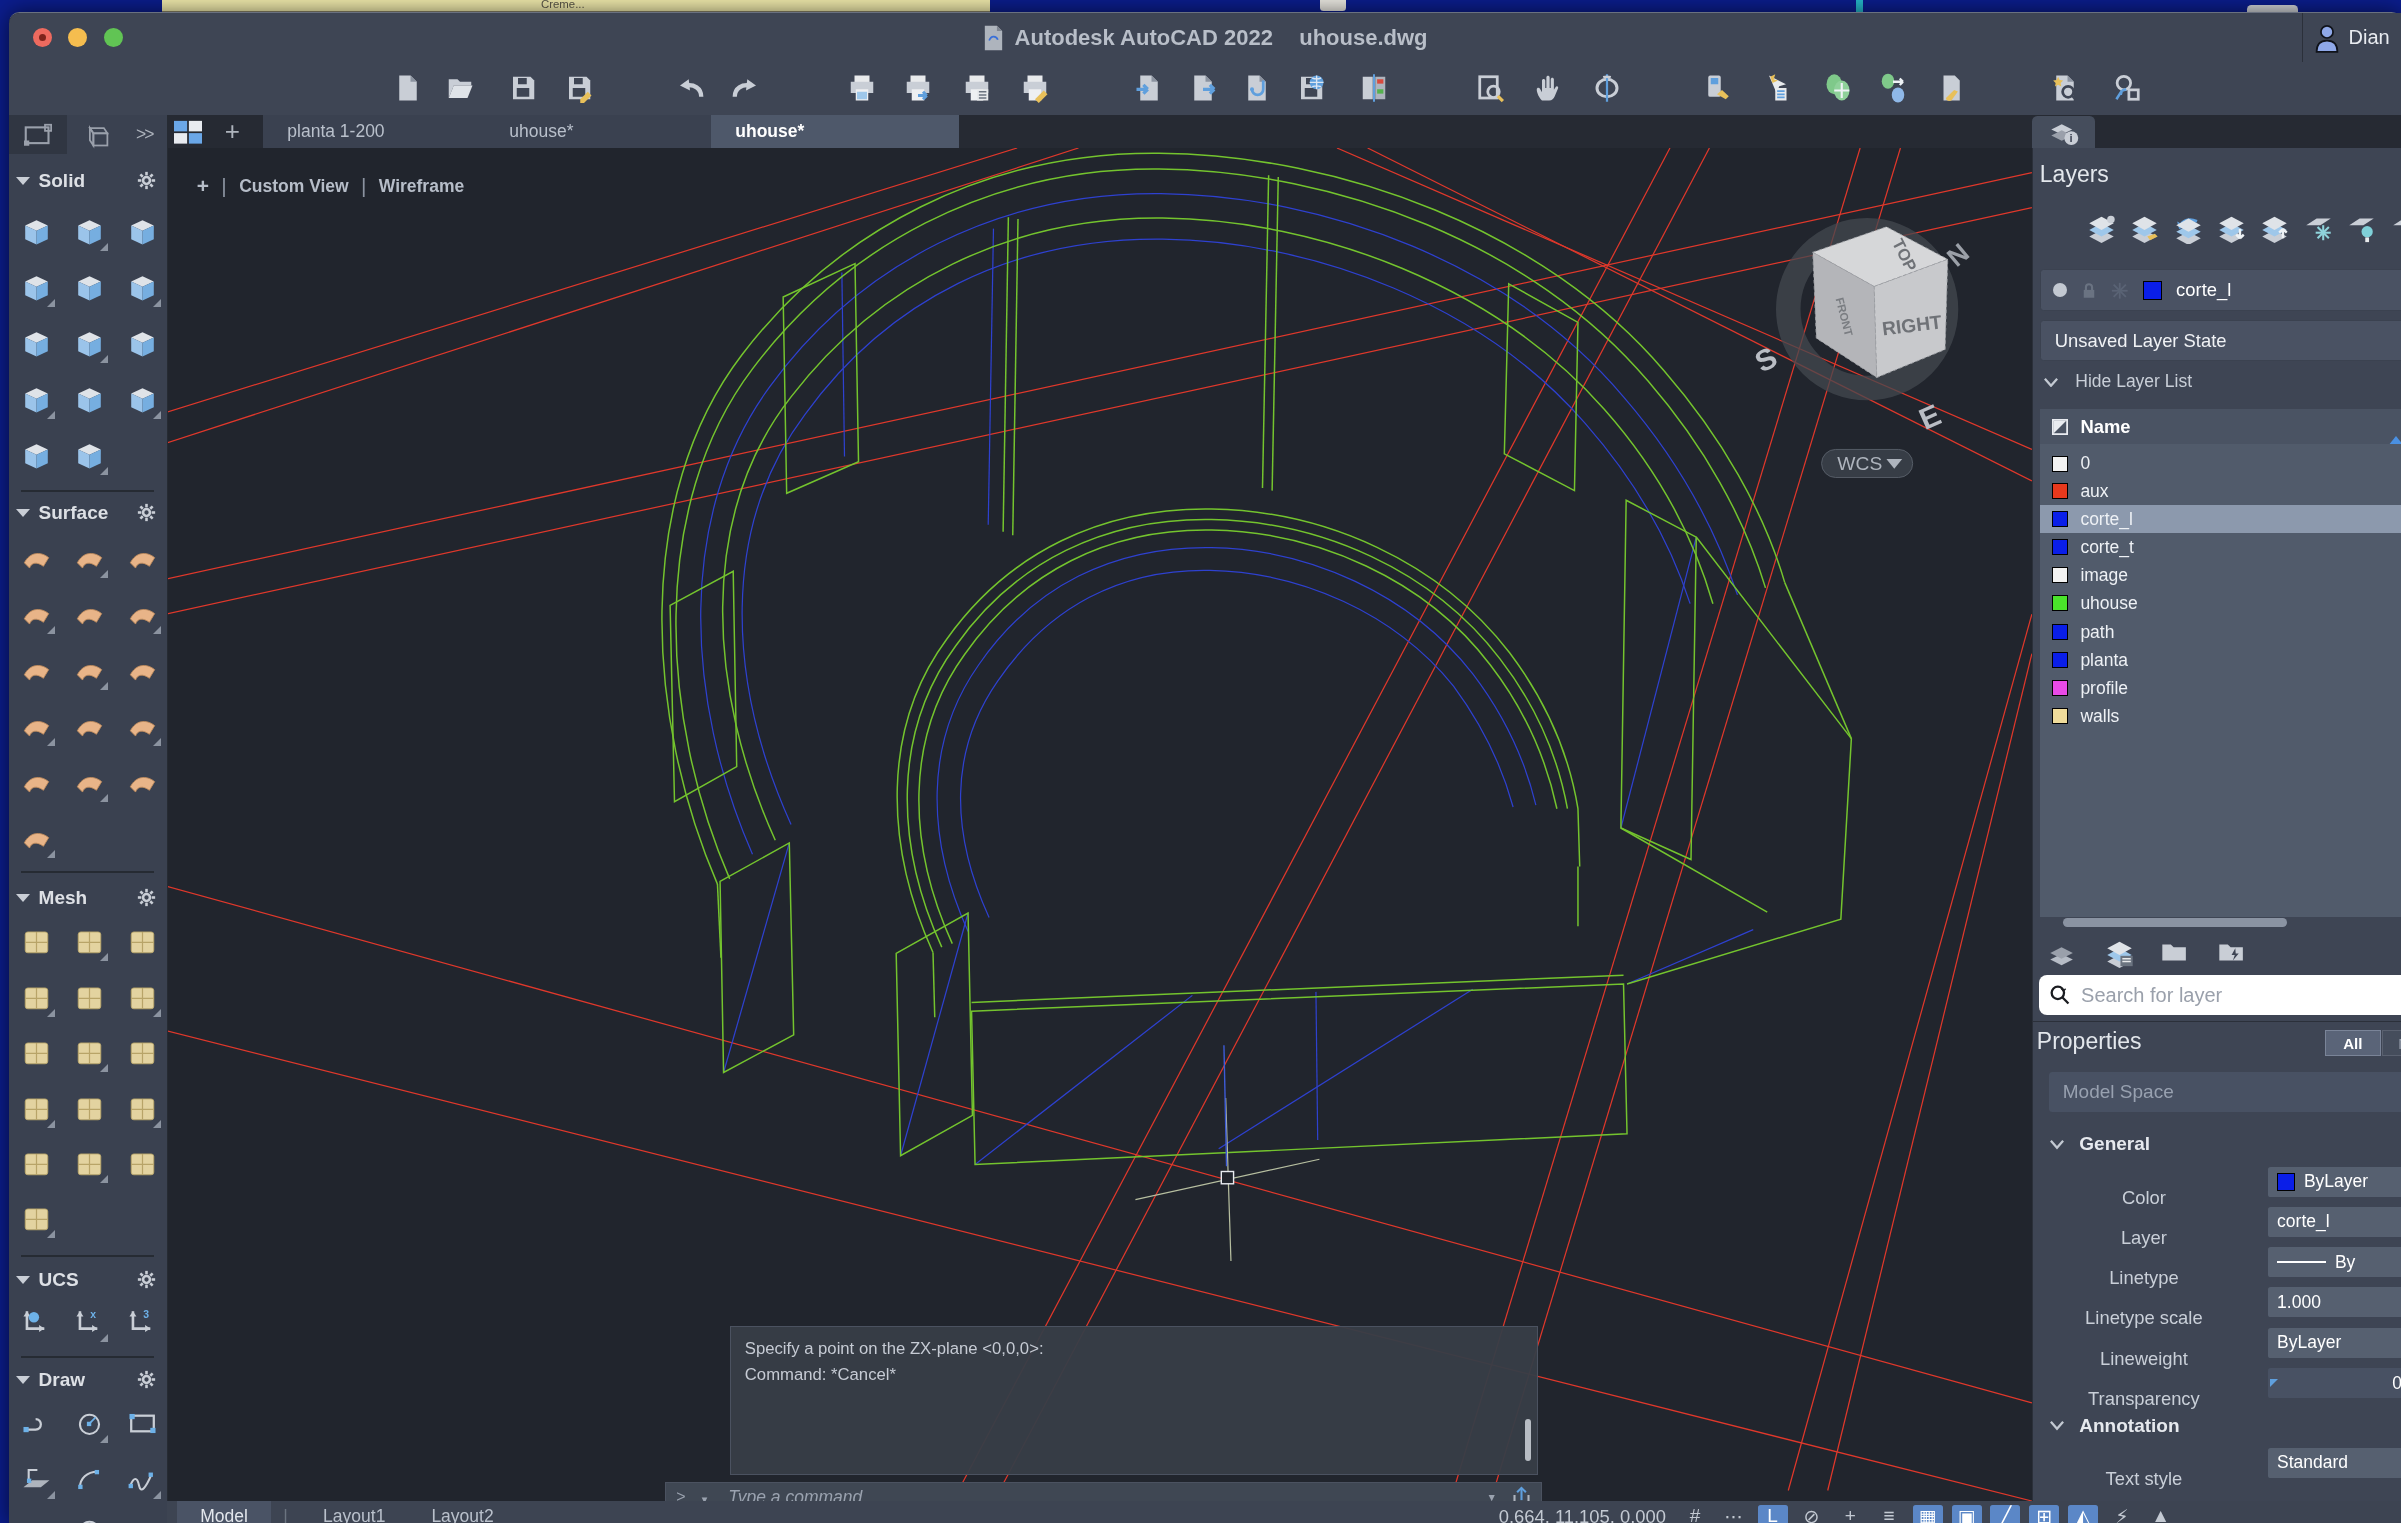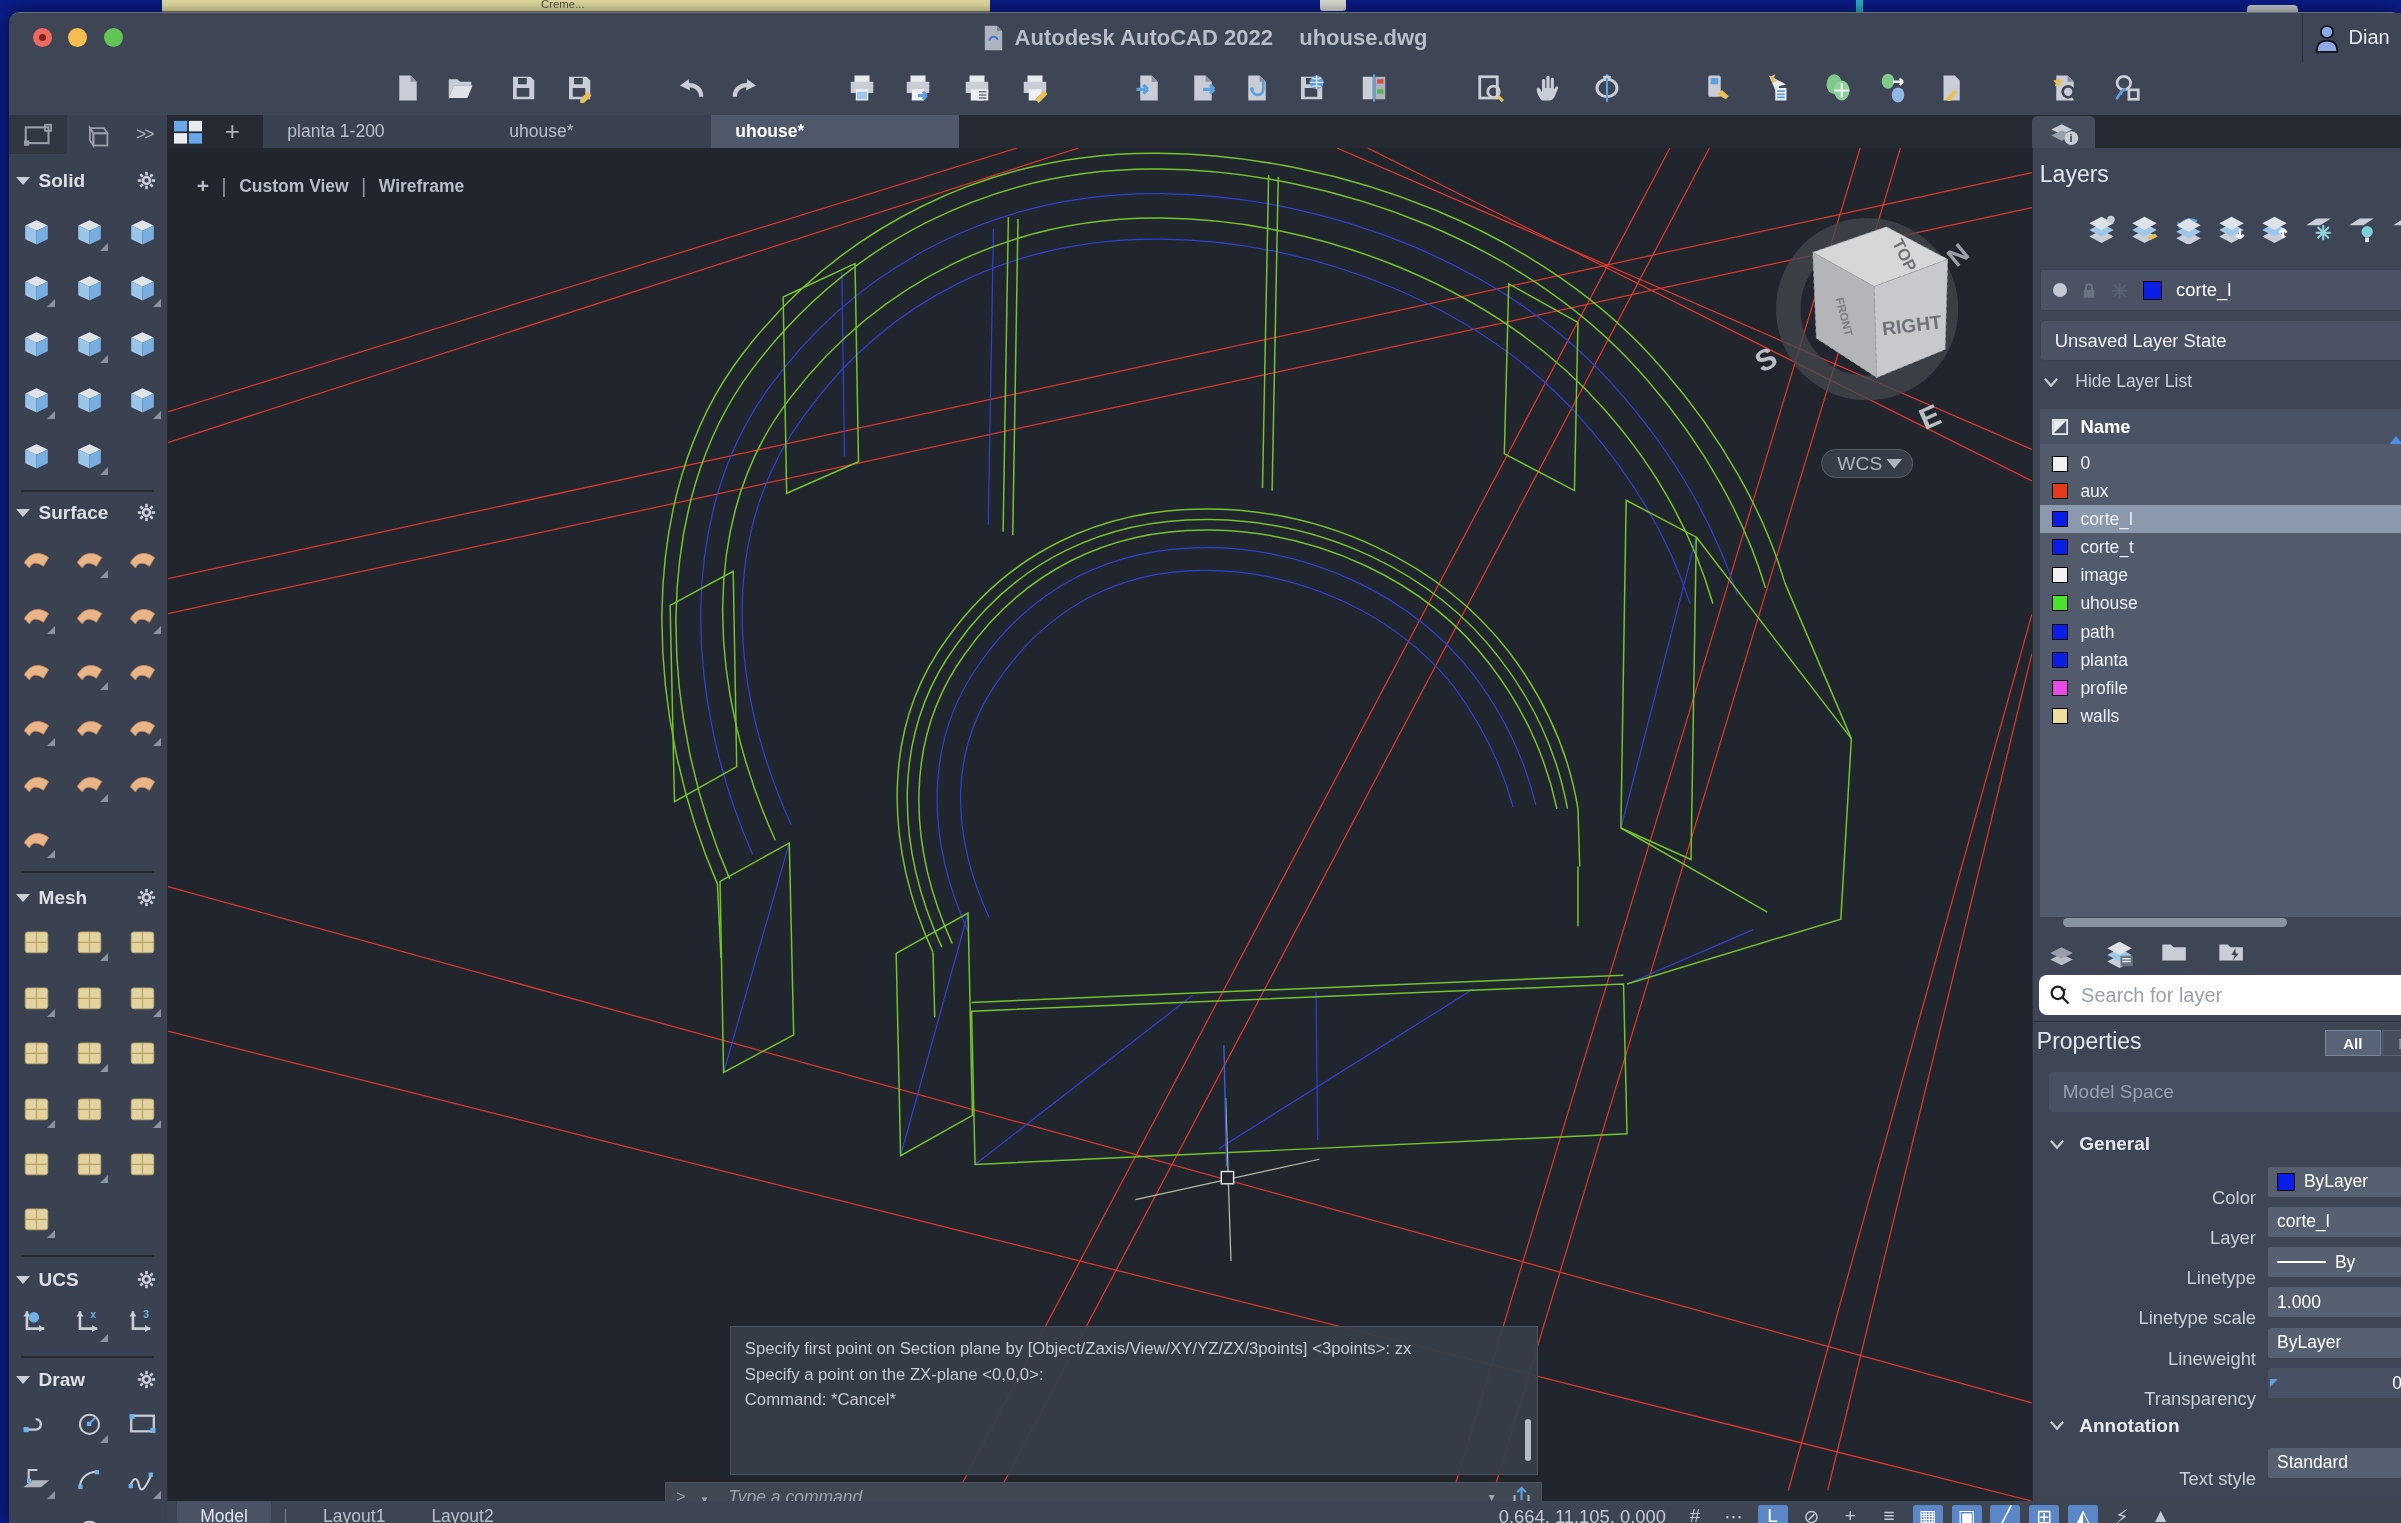--- a/index.html
+++ b/index.html
@@ -43,21 +43,21 @@
       display:flex;align-items:center;justify-content:center;}
   .panel-title{color:#e3e7ec;font-size:23px;font-weight:500;}
   .lt-icon{width:39px;height:39px;display:flex;align-items:center;justify-content:center;cursor:pointer;}
   .hbox{background:#4a5263;border:0.9px solid #3b4250;border-radius:3.5px;display:flex;align-items:center;}
   .layer-row{left:0;width:379px;height:28px;display:flex;align-items:center;gap:12.3px;padding-left:12.3px;box-sizing:border-box;cursor:pointer;}
   .layer-row .sw{width:16px;height:16px;border:1.8px solid #000;box-sizing:border-box;}
   .layer-row .lbl{color:#eef1f5;font-size:17.5px;}
   .layer-row.selected{background:#8c99ad;}
   #search-box{left:2030px;top:962px;width:377px;height:40px;background:#fff;border-radius:8px;display:flex;align-items:center;gap:8.8px;padding-left:10.5px;box-sizing:border-box;}
   .prop-row{left:0;width:379px;height:35px;display:flex;align-items:center;}
-  .prop-label{width:242px;text-align:right;color:#c9cfd8;font-size:18.4px;padding-right:12.3px;box-sizing:border-box;margin-top:32px;}
+  .prop-label{width:242px;text-align:center;color:#c9cfd8;font-size:18.4px;padding-right:12.3px;box-sizing:border-box;margin-top:32px;}
   .prop-ctl{height:30px;background:#566070;border-radius:2.6px;color:#fff;font-size:17.5px;display:flex;align-items:center;gap:8.8px;padding:0 8.8px;width:128px;}
   #statusbar{left:158px;top:1488px;width:2244px;height:35px;background:#3d4452;display:flex;align-items:flex-start;}
   .mtab{height:35px;padding:4.4px 23px 0 23px;font-size:17.5px;color:#b9c0cb;}
   .mtab.active{background:#4a5365;color:#e2e6ec;}
   .sicon{height:32px;min-width:30px;margin-top:3.5px;display:flex;align-items:flex-start;justify-content:center;
          color:#c3c9d2;font-size:19px;cursor:pointer;}
   .sicon.blue{background:#5b87c7;color:#fff;border-radius:2.6px;}
   #cmd-history{left:563px;top:1178px;width:808px;height:149px;background:rgba(55,61,71,.96);
       border:0.9px solid #4b5260;color:#c6cbd4;font-size:16.7px;line-height:25.4px;padding:8.8px 0 0 14px;box-sizing:border-box;}
   #cmd-input{left:498px;top:1334px;width:875px;height:28px;background:#3f4753;border:0.9px solid #4b5260;
@@ -387,21 +387,20 @@
     </svg>
     <div id="vp-controls" class="abs">
       <span style="font-size:21px;">+</span>
       <span class="vbar">|</span>
       <span>Custom View</span>
       <span class="vbar">|</span>
       <span>Wireframe</span>
     </div>
 
     <div id="cmd-history" class="abs">
-        <div>Specify first point on Section plane by [Object/Zaxis/View/XY/YZ/ZX/3points] &lt;3points&gt;: zx</div>
         <div>Specify a point on the ZX-plane &lt;0,0,0&gt;:</div>
         <div>Command: *Cancel*</div>
       </div>
     <div class="abs" style="left:1358px;top:1271px;width:6.1px;height:42px;background:#b8bdc4;border-radius:3.5px;"></div>
     <div id="cmd-input" class="abs">
       <span style="margin-left:10.5px;font-size:16px;letter-spacing:0.9px;">&gt;_</span>
       <span style="font-size:9.6px;margin:5.3px 0 0 3.5px;">▼</span>
       <span class="ph" style="margin-left:19px;">Type a command</span>
       <span style="margin-left:auto;font-size:10.5px;">▼</span>
       <svg width="21" height="23" viewBox="0 0 24 26" style="margin:0 8.8px 0 14px;">

